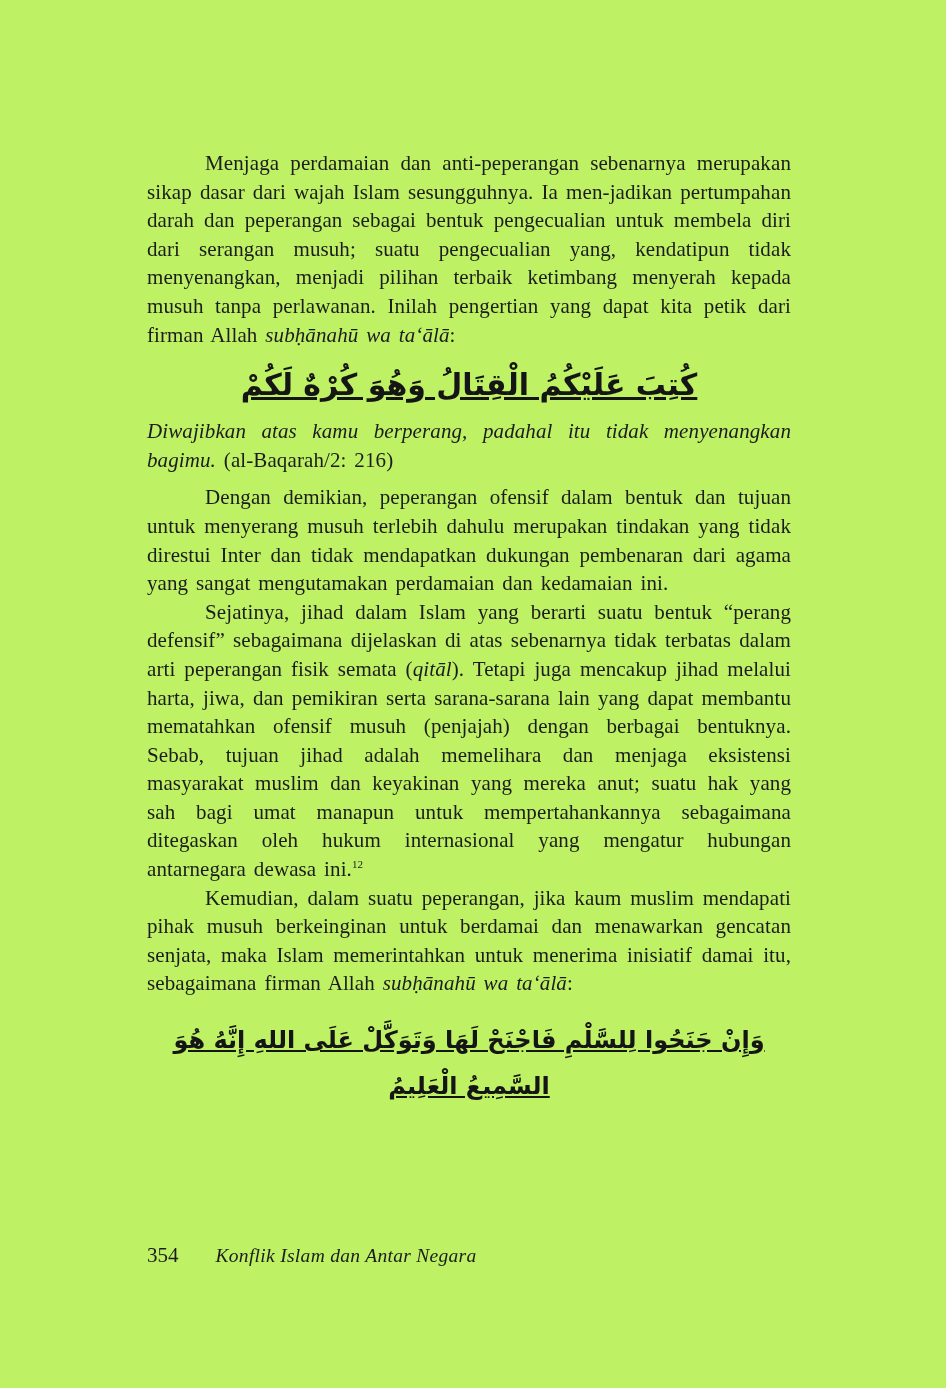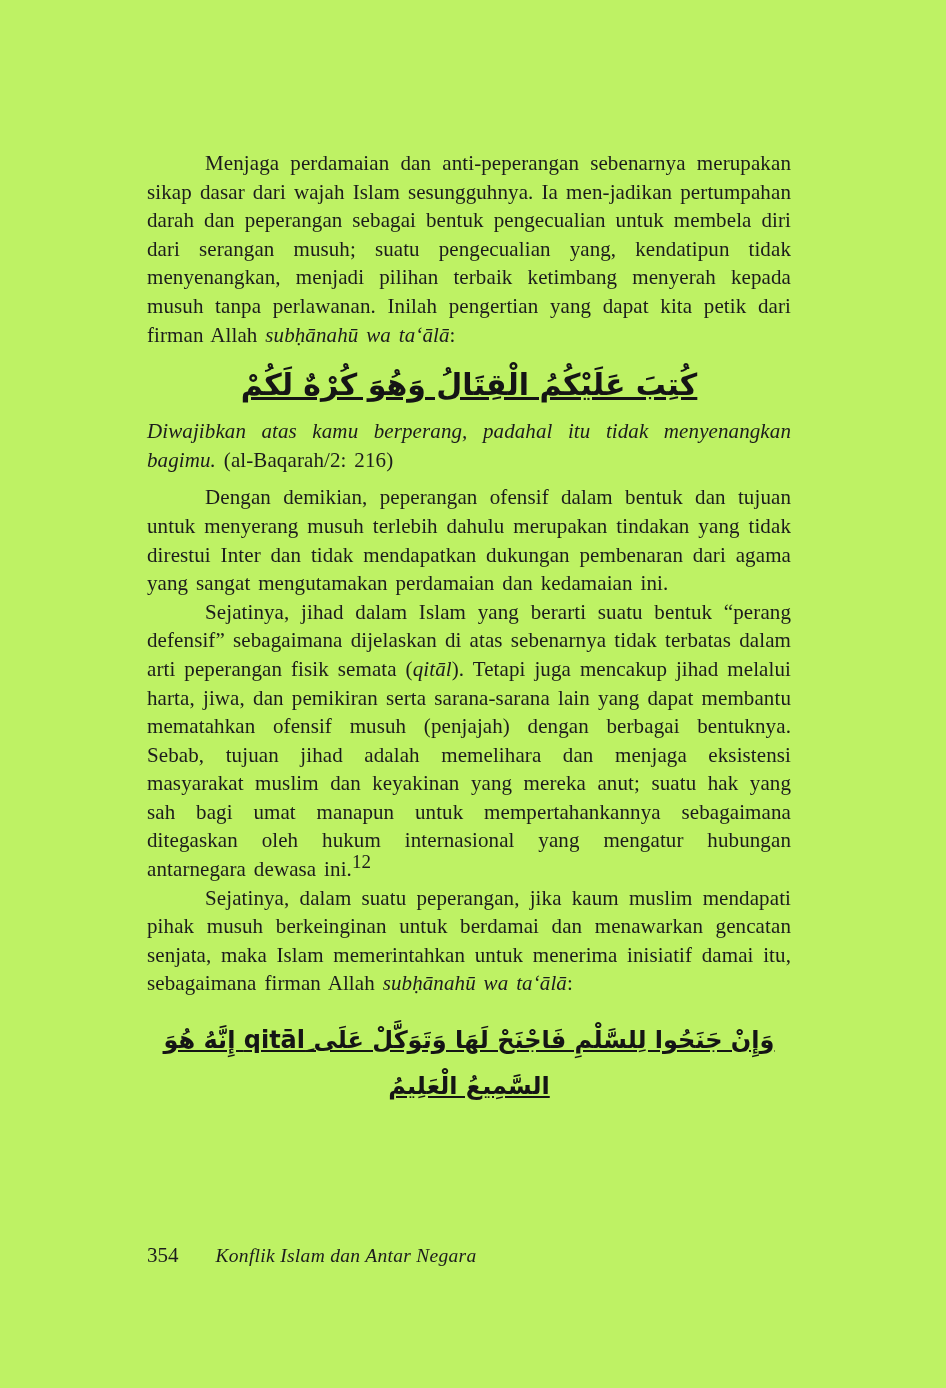--- a/index.html
+++ b/index.html
@@ -16,21 +16,21 @@
   .para {
     margin: 0;
     font-size: 21px;
     line-height: 28.6px;
     text-align: justify;
     word-spacing: 2.5px;
     letter-spacing: 0.1px;
   }
   .para.indent { text-indent: 58px; }
   .para em { font-style: italic; }
-  .para sup { font-size: 19px; line-height: 0; vertical-align: super; }
+  .para sup { font-size: 11px; line-height: 0; vertical-align: super; }
   .translation { margin-bottom: 9px; }
   .arabic-verse {
     font-family: "DejaVu Sans", sans-serif;
     direction: rtl;
     text-align: center;
     font-weight: bold;
     color: #151515;
     text-decoration: underline;
   }
   .arabic-verse.large { font-size: 30px; line-height: 1.6; margin: 12px 0 8px 0; }
@@ -45,20 +45,20 @@
 </head>
 <body>
 
 <div class="page">
   <main id="text-block">
       <p class="para indent"><span>Menjaga perdamaian dan anti-peperangan sebenarnya merupakan sikap dasar dari wajah Islam sesungguhnya. Ia men-jadikan pertumpahan darah dan peperangan sebagai bentuk pengecualian untuk membela diri dari serangan musuh; suatu pengecualian yang, kendatipun tidak menyenangkan, menjadi pilihan terbaik ketimbang menyerah kepada musuh tanpa perlawanan. Inilah pengertian yang dapat kita petik dari firman Allah </span><em>subḥānahū wa ta‘ālā</em><span>:</span></p>
       <div class="arabic-verse large" dir="rtl" lang="ar">كُتِبَ عَلَيْكُمُ الْقِتَالُ وَهُوَ كُرْهٌ لَكُمْ</div>
       <p class="para translation"><em>Diwajibkan atas kamu berperang, padahal itu tidak menyenangkan bagimu.</em><span> (al-Baqarah/2: 216)</span></p>
       <p class="para indent"><span>Dengan demikian, peperangan ofensif dalam bentuk dan tujuan untuk menyerang musuh terlebih dahulu merupakan tindakan yang tidak direstui Inter dan tidak mendapatkan dukungan pembenaran dari agama yang sangat mengutamakan perdamaian dan kedamaian ini.</span></p>
       <p class="para indent"><span>Sejatinya, jihad dalam Islam yang berarti suatu bentuk “perang defensif” sebagaimana dijelaskan di atas sebenarnya tidak terbatas dalam arti peperangan fisik semata (</span><em>qitāl</em><span>). Tetapi juga mencakup jihad melalui harta, jiwa, dan pemikiran serta sarana-sarana lain yang dapat membantu mematahkan ofensif musuh (penjajah) dengan berbagai bentuknya. Sebab, tujuan jihad adalah memelihara dan menjaga eksistensi masyarakat muslim dan keyakinan yang mereka anut; suatu hak yang sah bagi umat manapun untuk mempertahankannya sebagaimana ditegaskan oleh hukum internasional yang mengatur hubungan antarnegara dewasa ini.</span><sup>12</sup></p>
-      <p class="para indent"><span>Sejatinya, dalam suatu peperangan, jika kaum muslim mendapati pihak musuh berkeinginan untuk berdamai dan menawarkan gencatan senjata, maka Islam memerintahkan untuk menerima inisiatif damai itu, sebagaimana firman Allah </span><em>subḥānahū wa ta‘ālā</em><span>:</span></p>
-      <div class="arabic-verse small" dir="rtl" lang="ar">وَإِنْ جَنَحُوا لِلسَّلْمِ فَاجْنَحْ لَهَا وَتَوَكَّلْ عَلَى qitālِ إِنَّهُ هُوَ السَّمِيعُ الْعَلِيمُ</div>
+      <p class="para indent"><span>Kemudian, dalam suatu peperangan, jika kaum muslim mendapati pihak musuh berkeinginan untuk berdamai dan menawarkan gencatan senjata, maka Islam memerintahkan untuk menerima inisiatif damai itu, sebagaimana firman Allah </span><em>subḥānahū wa ta‘ālā</em><span>:</span></p>
+      <div class="arabic-verse small" dir="rtl" lang="ar">وَإِنْ جَنَحُوا لِلسَّلْمِ فَاجْنَحْ لَهَا وَتَوَكَّلْ عَلَى اللهِ إِنَّهُ هُوَ السَّمِيعُ الْعَلِيمُ</div>
     </main>
   <div class="footer">
     <span class="pagenum">354</span>
     <span class="running">Konflik Islam dan Antar Negara</span>
   </div>
 </div>
 
 </body></html>

